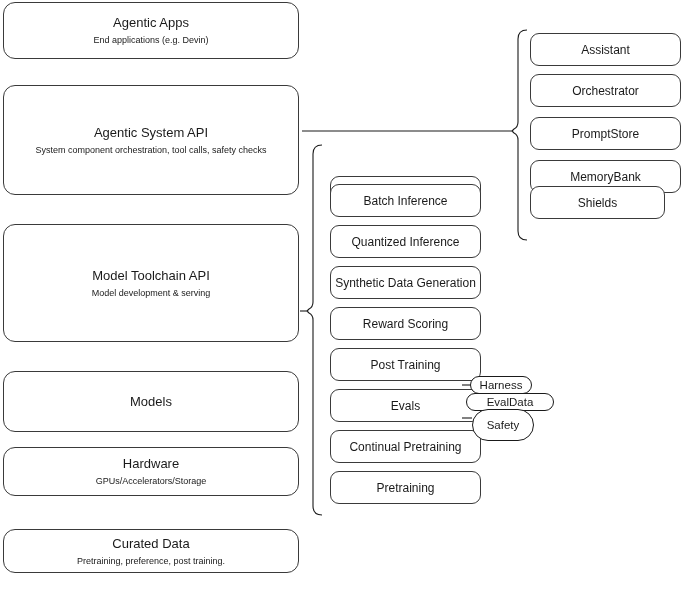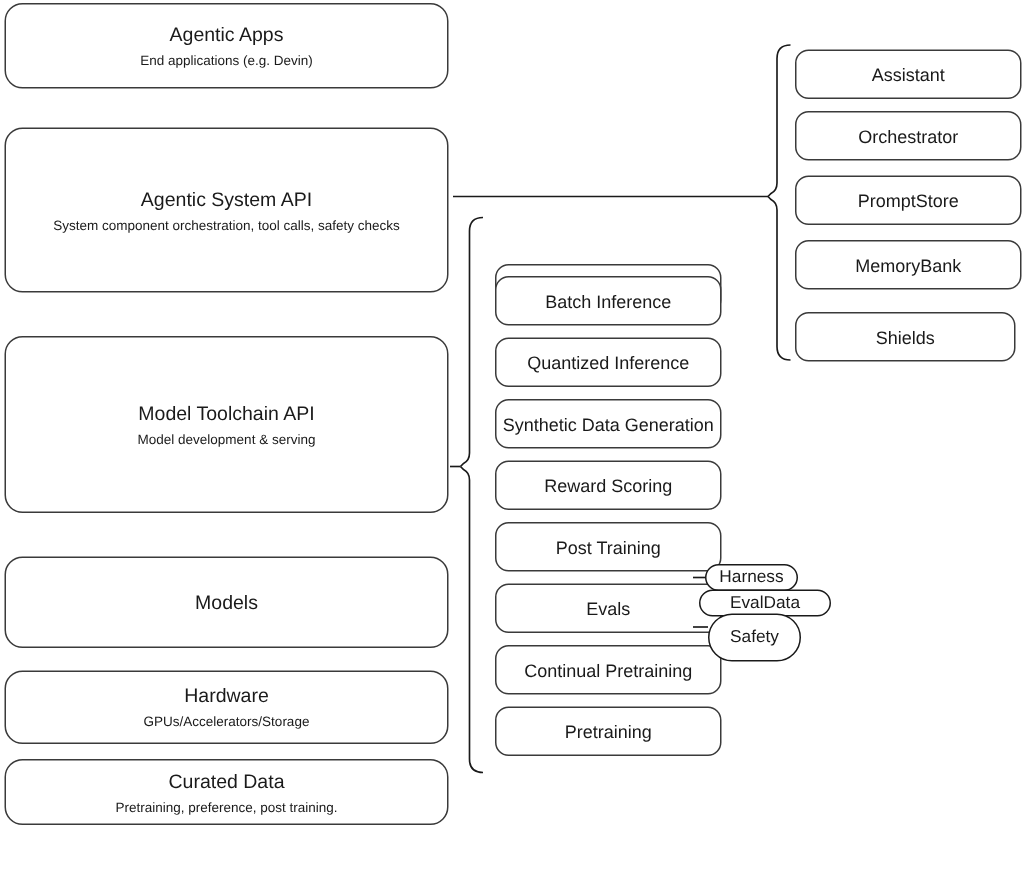--- a/index.html
+++ b/index.html
@@ -132,21 +132,21 @@
 
   <div class="layer-box" style="left:3px; top:371px; width:296px; height:61px;">
     <div class="layer-title">Models</div>
   </div>
 
   <div class="layer-box" style="left:3px; top:447px; width:296px; height:49px;justify-content:center;">
     <div class="layer-title">Hardware</div>
     <div class="layer-sub">GPUs/Accelerators/Storage</div>
   </div>
 
-  <div class="layer-box" style="left:3px; top:506px; width:296px; height:44px;">
+  <div class="layer-box" style="left:3px; top:529px; width:296px; height:44px;">
     <div class="layer-title">Curated Data</div>
     <div class="layer-sub">Pretraining, preference, post training.</div>
   </div>
 
   <div class="chip" style="left:330px; top:143px; width:151px; height:33px;margin-top:33px;">
     <span>Realtime Inference</span>
   </div>
   <div class="chip" style="left:330px; top:184px; width:151px; height:33px;">
     <span>Batch Inference</span>
   </div>
@@ -187,17 +187,17 @@
   </div>
   <div class="chip" style="left:530px; top:74px; width:151px; height:33px;">
     <span>Orchestrator</span>
   </div>
   <div class="chip" style="left:530px; top:117px; width:151px; height:33px;">
     <span>PromptStore</span>
   </div>
   <div class="chip" style="left:530px; top:160px; width:151px; height:33px;">
     <span>MemoryBank</span>
   </div>
-  <div class="chip" style="left:530px; top:208px; width:147px; height:33px;">
+  <div class="chip" style="left:530px; top:186px; width:135px; height:33px;">
     <span>Shields</span>
   </div>
 
 </div>
 
 </body></html>

